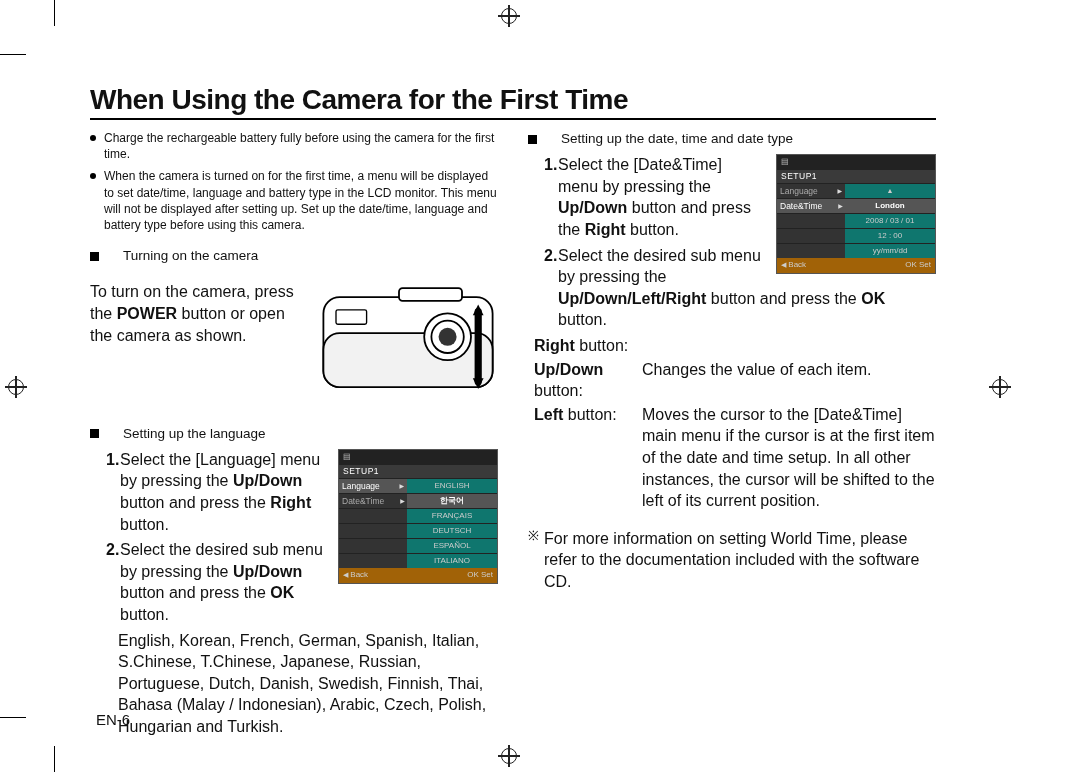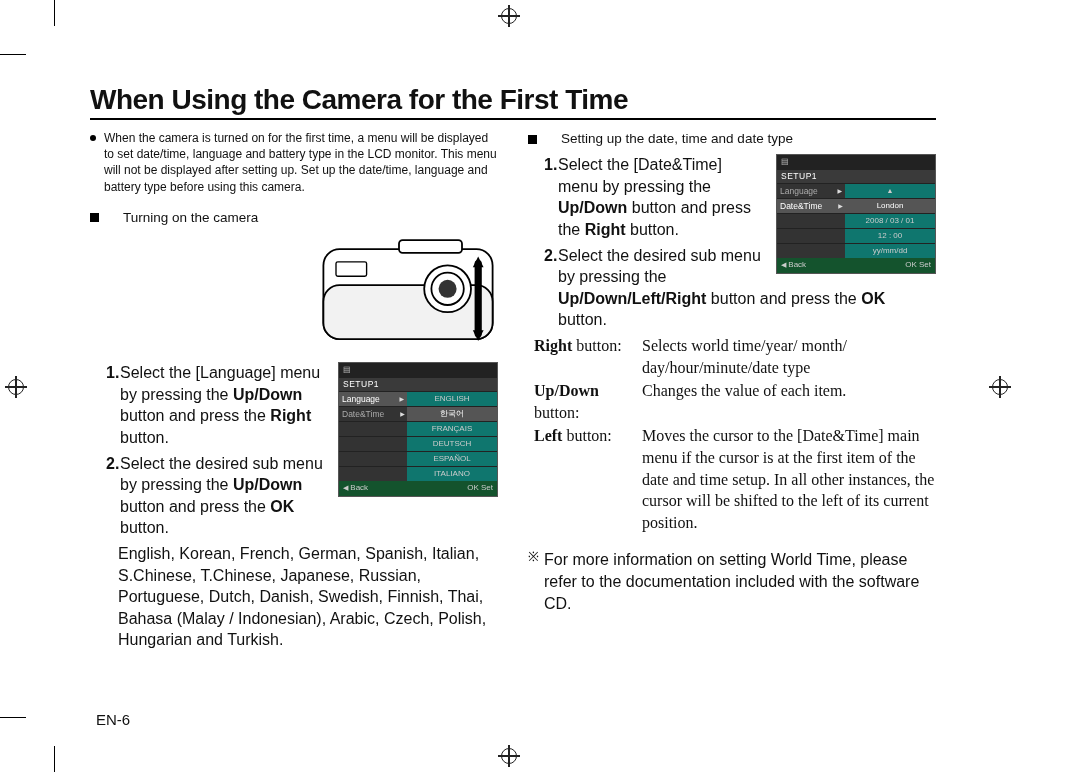--- a/index.html
+++ b/index.html
@@ -123,26 +123,26 @@
     width: 62px; background: #555; color: #fff; padding: 0 3px;
     display: flex; justify-content: space-between; align-items: center;
     font-size: 8.5px;
     gap: 16px;
   }
   .lcd .left.dim { background: #333; color: #aaa; }
   .lcd .right {
     flex: 1; background: #111; color: #ccc; text-align: center;
     font-size: 8px; display:flex; align-items:center; justify-content:center;
   }
-  .lcd .right.hi { background: #555; color: #fff; }
+  .lcd .right.hi { background: #555; color: #fff; font-weight: bold; }
   .lcd .right.pale { background: #0f766e; }
   .lcd .tri { font-size: 6px; color: #ddd; }
   .lcd .foot {
     display: flex; justify-content: space-between;
-    padding: 2px 4px; font-size: 8px; background: #14532d; color: #ccc;
+    padding: 2px 4px; font-size: 8px; background: #a16207; color: #ccc;
   }
   .lcd .foot .l::before { content: "◀ "; font-size: 7px; }
 
   ol.steps {
     list-style: none;
     padding: 0 0 0 16px;
     margin: 0;
     counter-reset: step;
   }
   ol.steps > li {
@@ -159,21 +159,21 @@
   }
   .sub {
     padding-left: 28px;
     text-indent: -10px;
     margin: 2px 0 4px 0;
   }
   .sub::before { content: "–  "; }
 
   .langs { padding-left: 28px; margin-top: 2px; }
 
-  .defs { margin: 4px 0 0 6px; font-family: Liberation Serif, serif; }
+  .defs { margin: 4px 0 0 6px; }
   .defs .d { display: flex; gap: 12px; margin-bottom: 2px; }
   .defs .d .k { width: 96px; flex: 0 0 96px; }
   .defs .d .v { flex: 1; }
 
   .note {
     position: relative; padding-left: 16px; margin-top: 14px;
   }
   .note::before {
     content: "※"; position: absolute; left: 0; top: -1px; font-size: 13px;
   }
@@ -202,20 +202,21 @@
   <span class="reg bottom"></span>
   <span class="reg left"></span>
   <span class="reg right"></span>
 
   <h1 class="title">When Using the Camera for the First Time</h1>
 
   <div class="columns">
 
     <div class="col">
       <ul class="bullets">
+        <li>Charge the rechargeable battery fully before using the camera for the first time.</li>
         <li>When the camera is turned on for the first time, a menu will be displayed to set date/time, language and battery type in the LCD monitor. This menu will not be displayed after setting up. Set up the date/time, language and battery type before using this camera.</li>
       </ul>
 
       <div class="section-head">
         <span class="sq"></span>
         <span>Turning on the camera</span>
       </div>
       <div class="clearfix">
         <div class="camera-illust">
           <svg viewBox="0 0 200 130">
@@ -224,22 +225,29 @@
             <rect x="90" y="8" width="70" height="14" rx="4" fill="#fff" stroke="#000" stroke-width="2"></rect>
             <circle cx="144" cy="62" r="26" fill="#fff" stroke="#000" stroke-width="2"></circle>
             <circle cx="144" cy="62" r="18" fill="#fff" stroke="#000" stroke-width="2"></circle>
             <circle cx="144" cy="62" r="10" fill="#333"></circle>
             <rect x="20" y="32" width="34" height="16" rx="2" fill="#fff" stroke="#000" stroke-width="1.5"></rect>
             <line x1="178" y1="34" x2="178" y2="112" stroke="#000" stroke-width="8" stroke-linecap="round"></line>
             <polygon points="178,26 172,38 184,38" fill="#000"></polygon>
             <polygon points="178,120 172,108 184,108" fill="#000"></polygon>
           </svg>
         </div>
-      </div>
-
+        <p class="small">
+          <span>To turn on the camera, press the </span><span class="bold">POWER</span><span> button or open the camera as shown.</span>
+        </p>
+      </div>
+
+      <div class="section-head">
+        <span class="sq"></span>
+        <span>Setting up the language</span>
+      </div>
       <div class="clearfix">
         <div class="lcd">
           <div class="top">▤</div>
           <div class="label-row">SETUP1</div>
           <div class="row">
               <div class="left">
                 <span>Language</span>
                 <span class="tri">▶</span>
               </div>
               <div class="right pale">ENGLISH</div>
@@ -332,21 +340,20 @@
             <span>Select the [Date&amp;Time] menu by pressing the </span><span class="bold">Up/Down</span><span> button and press the </span><span class="bold">Right</span><span> button.</span>
           </li>
           <li>
             <span>Select the desired sub menu by pressing the </span><span class="bold">Up/Down/Left/Right</span><span> button and press the </span><span class="bold">OK</span><span> button.</span>
           </li>
         </ol>
 
         <div class="defs small">
           <div class="d">
             <div class="k"><span class="bold">Right</span><span> button:</span></div>
-            <div class="v">Selects world time/year/ month/ day/hour/minute/date type</div>
           </div>
           <div class="d">
             <div class="k"><span class="bold">Up/Down</span><span> button:</span></div>
             <div class="v">Changes the value of each item.</div>
           </div>
           <div class="d">
             <div class="k"><span class="bold">Left</span><span> button:</span></div>
             <div class="v">Moves the cursor to the [Date&amp;Time] main menu if the cursor is at the first item of the date and time setup. In all other instances, the cursor will be shifted to the left of its current position.</div>
           </div>
         </div>

